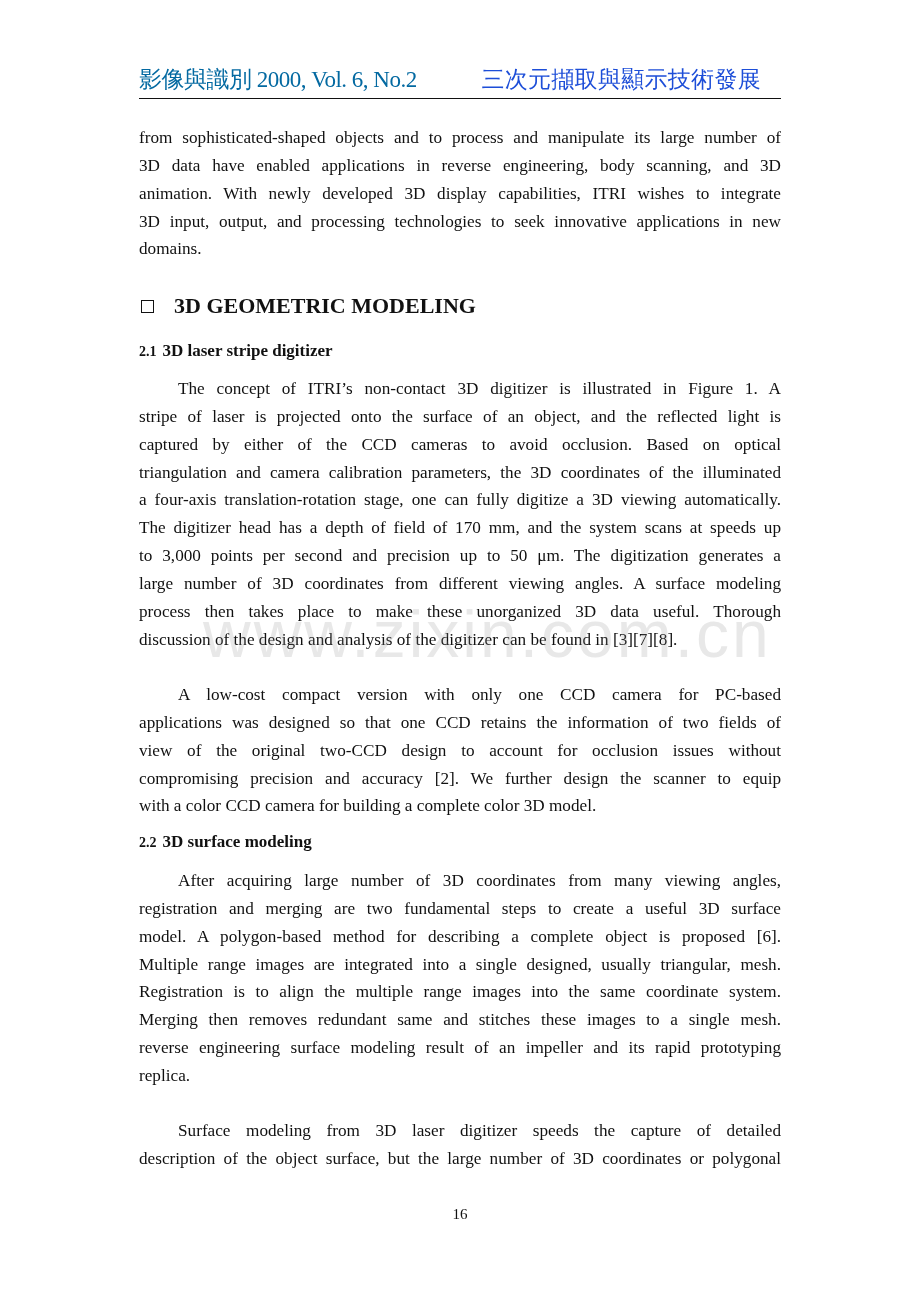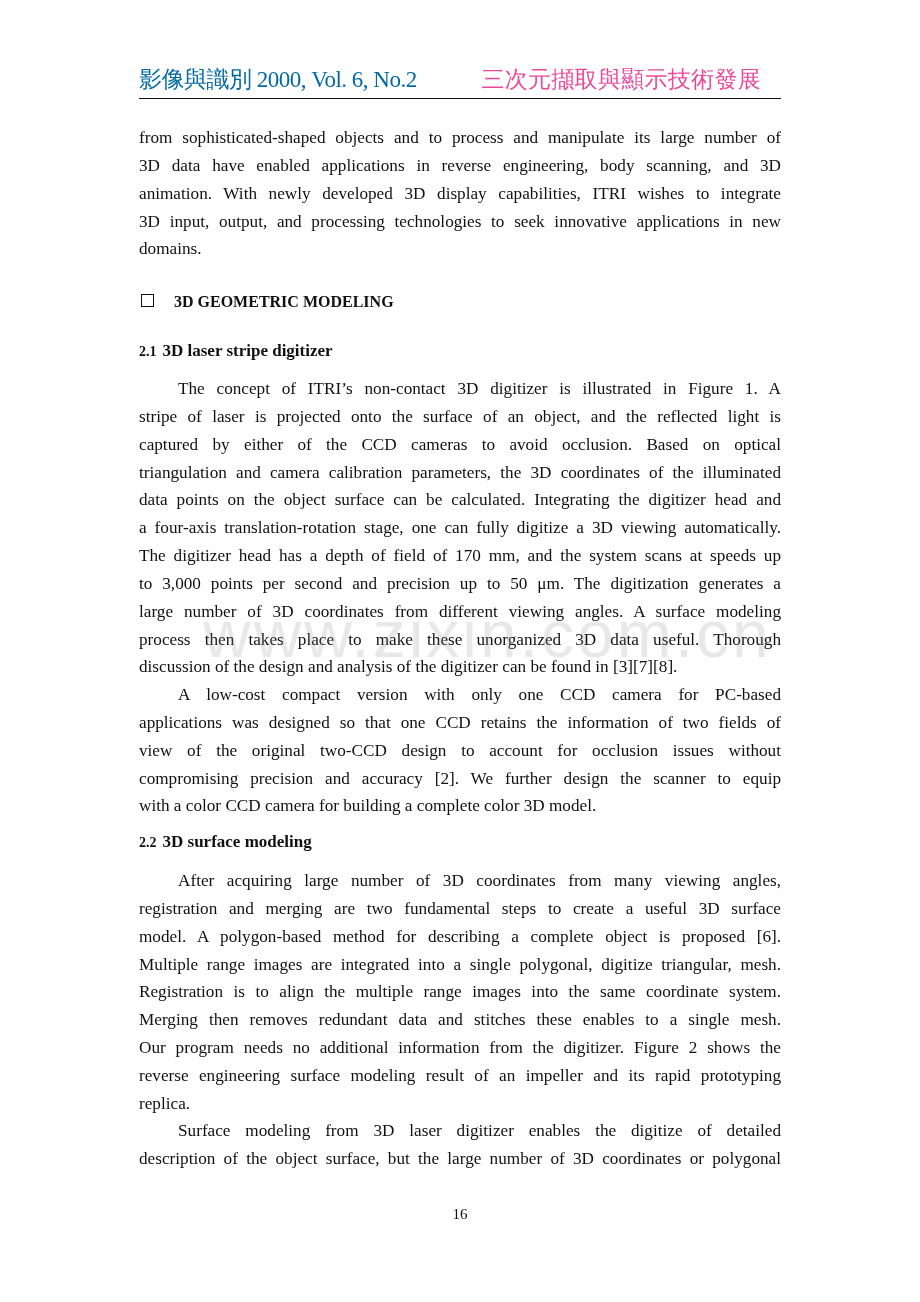--- a/index.html
+++ b/index.html
@@ -3,28 +3,28 @@
 <meta charset="utf-8">
 <style>
   html, body { margin: 0; padding: 0; background: #ffffff; }
   body { width: 920px; height: 1302px; position: relative; overflow: hidden;
          font-family: "Liberation Serif", "DejaVu Serif", serif; color: #111111; }
   .page { position: absolute; left: 0; top: 0; width: 920px; height: 1302px; }
 
   .running-header { position: absolute; left: 139px; top: 62px; width: 642px; height: 36px;
                     border-bottom: 1.6px solid #111; }
   .rh-left { position: absolute; left: 0; top: 2px; font-size: 23px; letter-spacing: -0.5px; color:#0369a1; }
-  .rh-right { position: absolute; right: 20px; top: 2px; font-size: 23px; letter-spacing: 0.3px; color:#ec4899; }
+  .rh-right { position: absolute; right: 20px; top: 2px; font-size: 23px; letter-spacing: 0.3px; color:#1d4ed8; }
 
   .body-text { position: absolute; left: 139px; width: 642px; font-size: 17.2px; line-height: 27.85px; }
   .line { display: block; white-space: nowrap; text-align: justify; text-align-last: justify; height: 27.85px; }
   .line.last { text-align-last: left; }
   .indent { padding-left: 39px; }
 
-  .h1 { position: absolute; left: 139px; top: 293px; font-size: 16px; font-weight: bold; white-space: nowrap; }
+  .h1 { position: absolute; left: 139px; top: 293px; font-size: 22px; font-weight: bold; white-space: nowrap; }
   .h1 .box { display: inline-block; width: 11px; height: 11px; border: 1.3px solid #111; vertical-align: 0px; margin-right: 20px; margin-left: 2px; }
   .h2 { position: absolute; left: 139px; font-size: 17px; font-weight: bold; white-space: nowrap; }
   .h2 .num { font-size: 14px; margin-right: 6px; margin-top: 20px; }
 
   .watermark { position: absolute; left: 203px; top: 596px; font-family: "Liberation Sans", "DejaVu Sans", sans-serif;
                font-size: 66px; letter-spacing: 3px; color: rgba(150,150,150,0.22); white-space: nowrap; pointer-events: none; }
 
   .page-number { position: absolute; left: 0; width: 920px; top: 1206px; text-align: center; font-size: 15px; }
 </style>
 </head>
@@ -51,21 +51,20 @@
 
   <div class="h2" style="top:341px;">
     <span class="num">2.1</span><span>3D laser stripe digitizer</span>
   </div>
 
   <div class="body-text" style="top:375px;">
     <span class="line indent">The concept of ITRI’s non-contact 3D digitizer is illustrated in Figure 1.    A</span>
     <span class="line">stripe of laser is projected onto the surface of an object, and the reflected light is</span>
     <span class="line">captured by either of the CCD cameras to avoid occlusion.    Based on optical</span>
     <span class="line">triangulation and camera calibration parameters, the 3D coordinates of the illuminated</span>
-    <span class="line">data points on the object surface can be calculated.    Integrating the digitizer head and</span>
     <span class="line">a four-axis translation-rotation stage, one can fully digitize a 3D viewing automatically.</span>
     <span class="line">The digitizer head has a depth of field of 170 mm, and the system scans at speeds up</span>
     <span class="line">to 3,000 points per second and precision up to 50 μm.    The digitization generates a</span>
     <span class="line">large number of 3D coordinates from different viewing angles.    A surface modeling</span>
     <span class="line">process then takes place to make these unorganized 3D data useful.    Thorough</span>
     <span class="line last">discussion of the design and analysis of the digitizer can be found in [3][7][8].</span>
   </div>
 
   <div class="body-text" style="top:681px;">
     <span class="line indent">A low-cost compact version with only one CCD camera for PC-based</span>
@@ -76,29 +75,28 @@
   </div>
 
   <div class="h2" style="top:832px;">
     <span class="num">2.2</span><span>3D surface modeling</span>
   </div>
 
   <div class="body-text" style="top:867px;">
     <span class="line indent">After acquiring large number of 3D coordinates from many viewing angles,</span>
     <span class="line">registration and merging are two fundamental steps to create a useful 3D surface</span>
     <span class="line">model.    A polygon-based method for describing a complete object is proposed [6].</span>
-    <span class="line">Multiple range images are integrated into a single polygonal, digitize triangular, mesh.</span>
+    <span class="line">Multiple range images are integrated into a single designed, usually triangular, mesh.</span>
     <span class="line">Registration is to align the multiple range images into the same coordinate system.</span>
-    <span class="line">Merging then removes redundant data and stitches these enables to a single mesh.</span>
-    <span class="line">Our program needs no additional information from the digitizer.    Figure 2 shows the</span>
+    <span class="line">Merging then removes redundant same and stitches these images to a single mesh.</span>
     <span class="line">reverse engineering surface modeling result of an impeller and its rapid prototyping</span>
     <span class="line last">replica.</span>
   </div>
 
   <div class="body-text" style="top:1117px;">
-    <span class="line indent">Surface modeling from 3D laser digitizer enables the digitize of detailed</span>
+    <span class="line indent">Surface modeling from 3D laser digitizer speeds the capture of detailed</span>
     <span class="line">description of the object surface, but the large number of 3D coordinates or polygonal</span>
   </div>
 
   <div class="watermark">www.zixin.com.cn</div>
 
   <div class="page-number">16</div>
 </div>
 
 </body></html>

